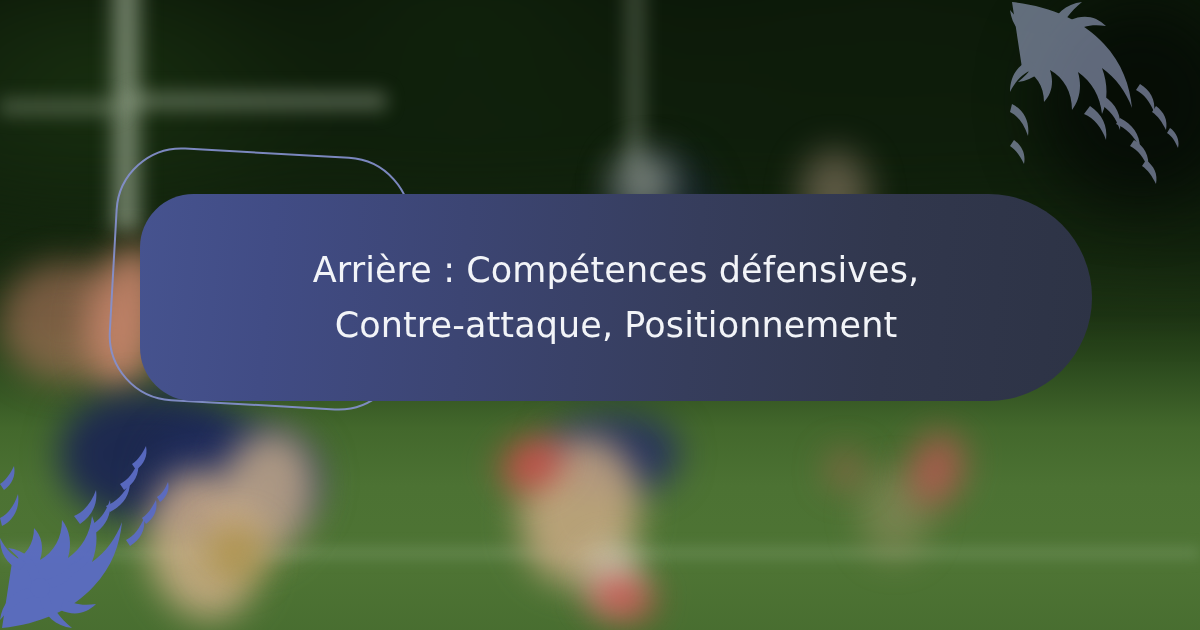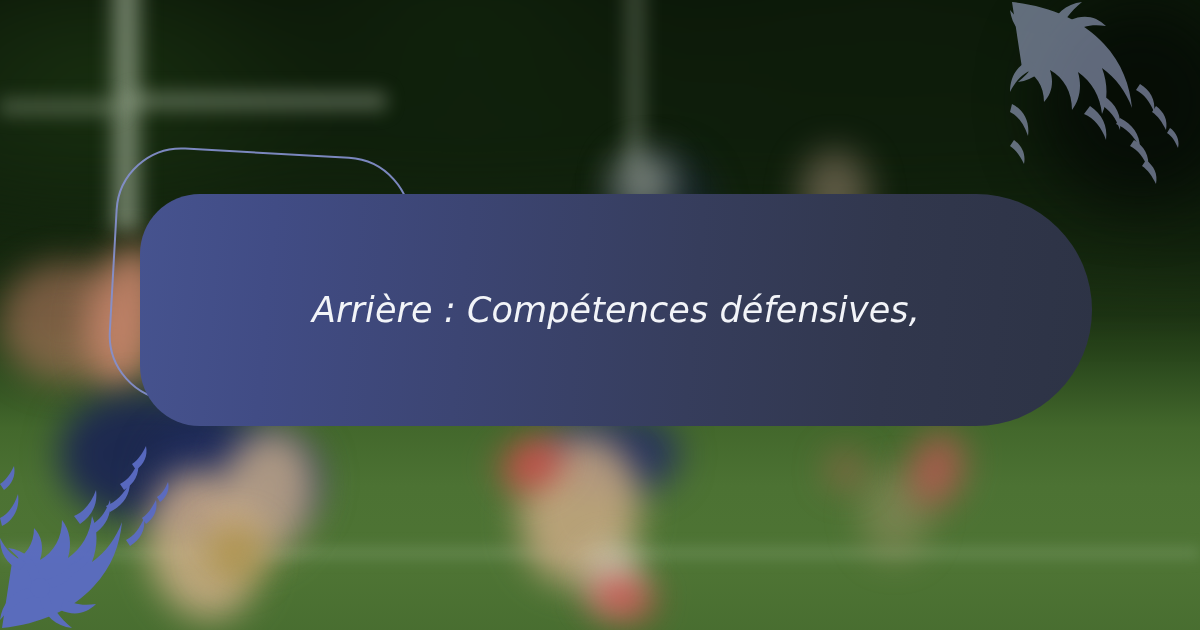--- a/index.html
+++ b/index.html
@@ -111,33 +111,32 @@
     transform: rotate(3.2deg);
     background: transparent;
   }
 
   
   .card {
     position: absolute;
     left: 140px;
     top: 194px;
     width: 952px;
-    height: 232px;
+    height: 207px;
     border-radius: 62px 120px 120px 62px;
     background: linear-gradient(95deg,
                   #46538f 0%,
                   #414c85 14%,
                   #3c4573 34%,
                   #363d5c 58%,
                   #31374d 78%,
                   #2d3345 100%);
     display: flex;
     align-items: center;
     justify-content: flex-start;
-    font-style: italic;
   }
   .card-text {
     color: #f2f4f8;
     font-size: 35px;
     font-weight: 400;
     line-height: 1.55;
     text-align: center;
     letter-spacing: .1px;
     padding: 0 60px;
     width: 100%;
@@ -229,16 +228,17 @@
       <path d="M146 106 C154 112 158 120 156 130 C152 122 148 116 142 112 Z"></path>
       <path d="M160 128 C166 132 170 140 168 148 C165 141 162 136 157 133 Z"></path>
     </g>
   </svg>
 
   <div class="ghost-card"></div>
 
   <div class="card">
     <div class="card-text">
       <span class="line">Arrière : Compétences défensives,</span>
+      <span class="line">Contre-attaque, Positionnement</span>
     </div>
   </div>
 
 </div>
 
 </body></html>

